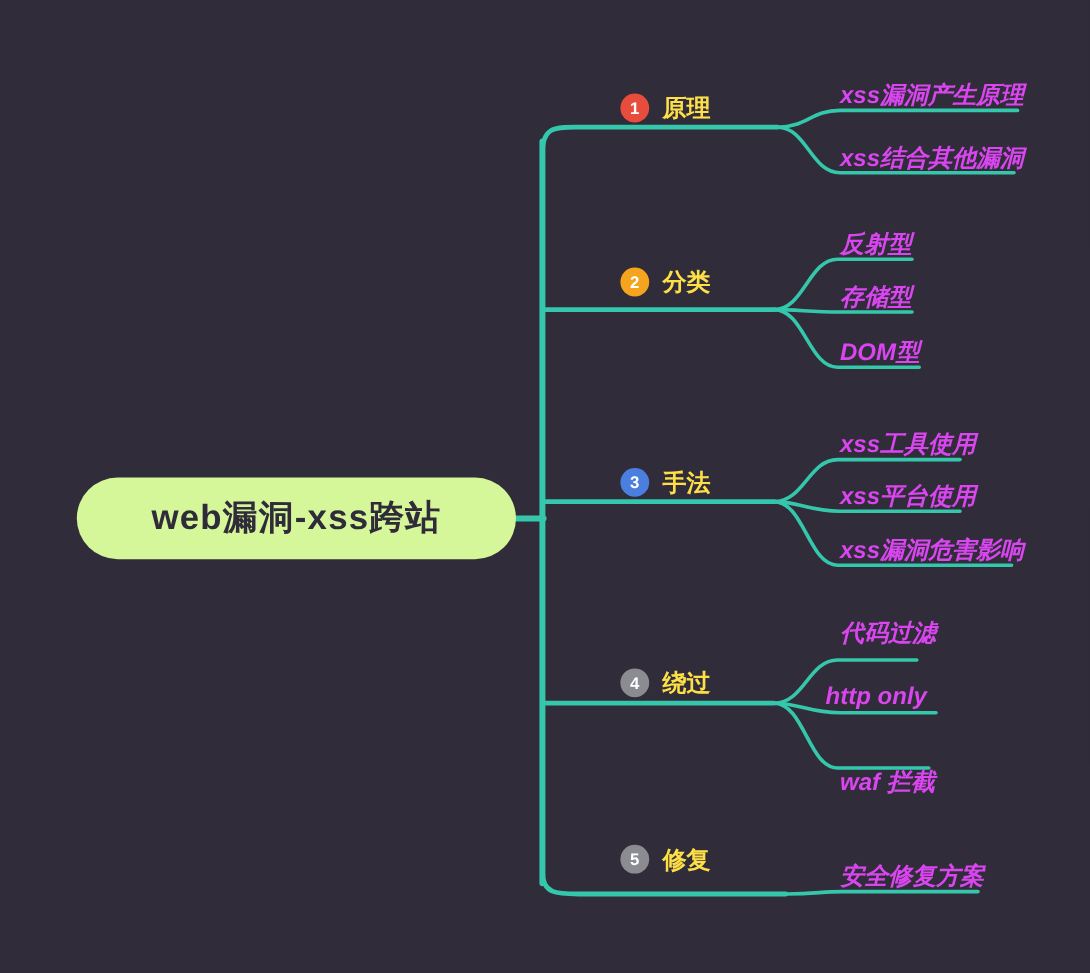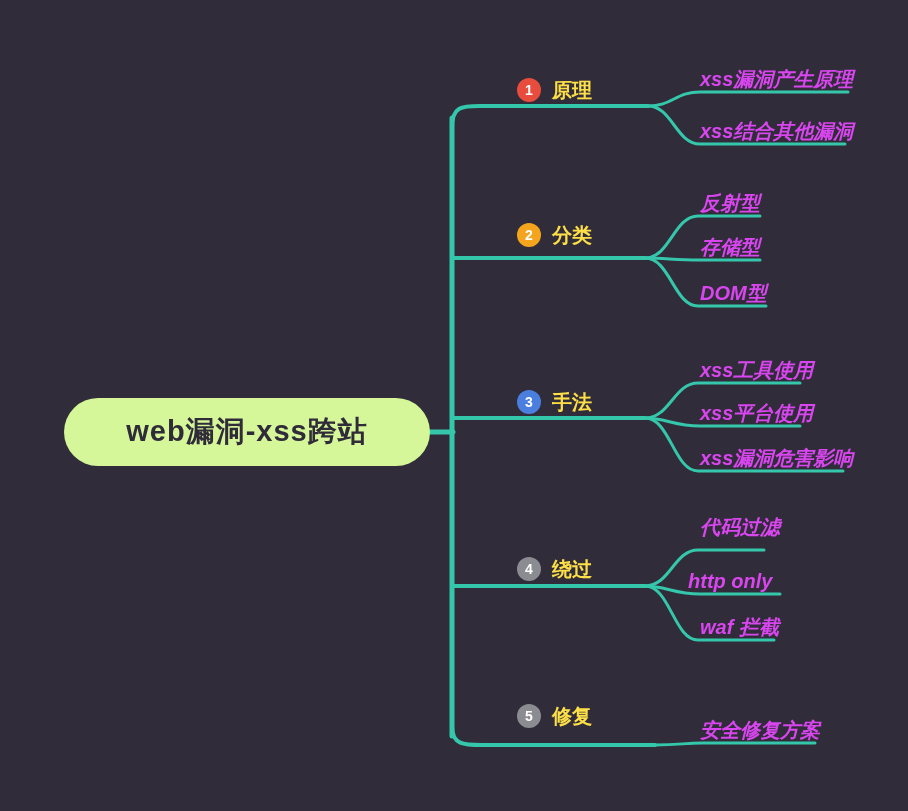--- a/index.html
+++ b/index.html
@@ -91,21 +91,21 @@
   <div class="child" style="left:700px;top:359px">xss工具使用</div>
   <div class="child" style="left:700px;top:402px">xss平台使用</div>
   <div class="child" style="left:700px;top:447px">xss漏洞危害影响</div>
 
   <div class="topic" style="left:517px;top:555px">
     <span class="badge" style="background-color: rgb(139, 139, 146);">4</span>
     <span class="topic-label">绕过</span>
   </div>
   <div class="child" style="left:700px;top:516px">代码过滤</div>
   <div class="child" style="left:688px;top:570px">http only</div>
-  <div class="child" style="left:700px;top:616px">waf 拦截</div>
+  <div class="child" style="left:700px;top:640px">waf 拦截</div>
 
   <div class="topic" style="left:517px;top:702px">
     <span class="badge" style="background-color: rgb(139, 139, 146);">5</span>
     <span class="topic-label">修复</span>
   </div>
   <div class="child" style="left:700px;top:719px">安全修复方案</div>
 
 </div>
 
 </body></html>

